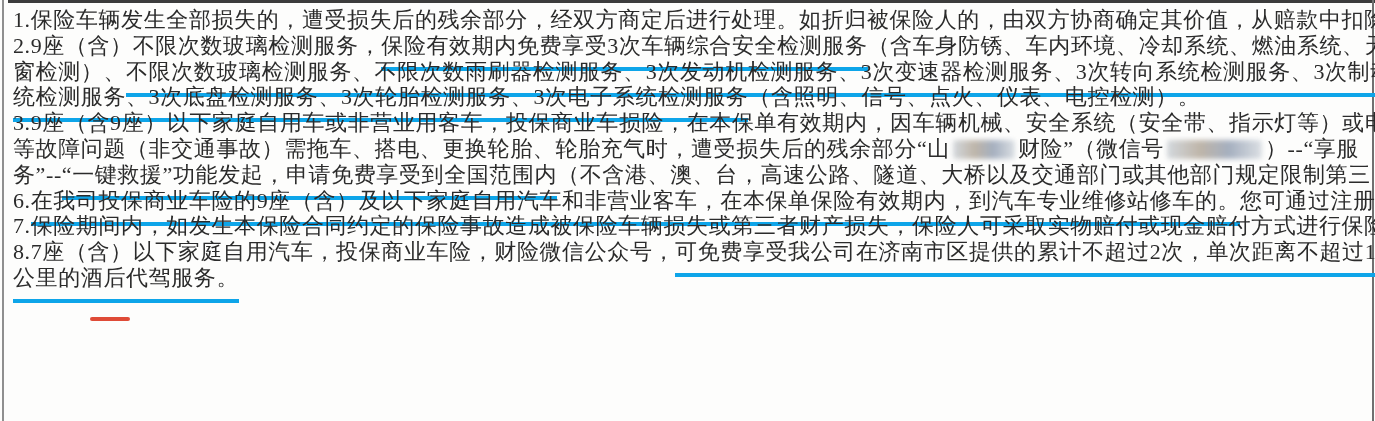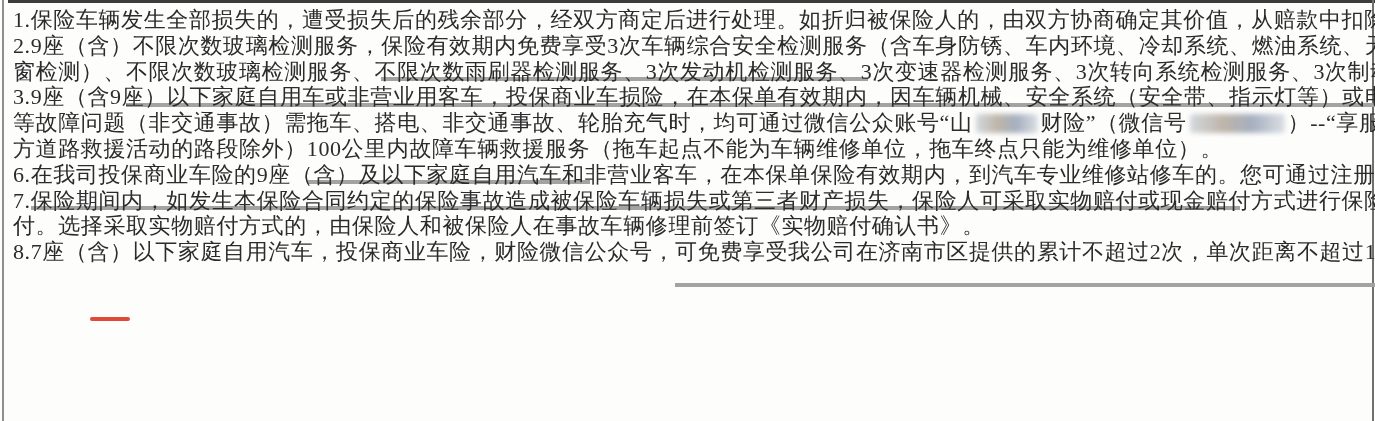--- a/index.html
+++ b/index.html
@@ -21,22 +21,22 @@
   .line {
     height: 25.8px;
     line-height: 25.8px;
     font-size: 22px;
     letter-spacing: 0.6px;
     white-space: nowrap;
     overflow: visible;
   }
   .seg { display: inline; }
   .u {
-    border-bottom: 4px solid #a3a3a3;
-    padding-bottom: 19px;
+    border-bottom: 4px solid #0ea5e9;
+    padding-bottom: 9px;
   }
   .redact {
     display: inline-block;
     height: 19px;
     vertical-align: -3px;
     margin: 0 3px;
     border-radius: 3px;
     background: linear-gradient(90deg, #ccd2d8 0%, #b4a99b 35%, #96a2b5 65%, #d6dbe0 100%);
     filter: blur(2.5px);
     opacity: 0.85;
@@ -67,22 +67,23 @@
 <body>
 
 <div id="scan">
   <div class="border-top"></div>
   <div class="border-left"></div>
   <div class="border-right"></div>
   <div id="doc">
       <div class="line"><span class="seg">1.保险车辆发生全部损失的，遭受损失后的残余部分，经双方商定后进行处理。如折归被保险人的，由双方协商确定其价值，从赔款中扣除。</span></div>
       <div class="line"><span class="seg">2.9座（含）不限次数玻璃检测服务，</span><span class="seg u">保险有效期内免费享受3次车辆综合安全检测服务</span><span class="seg">（含车身防锈、车内环境、冷却系统、燃油系统、天</span></div>
       <div class="line"><span class="seg">窗检测）、</span><span class="seg u">不限次数玻璃检测服务、不限次数雨刷器检测服务、3次发动机检测服务、3次变速器检测服务、3次转向系统检测服务、3次制动系</span></div>
+      <div class="line"><span class="seg u">统检测服务、3次底盘检测服务、3次轮胎检测服务、3次电子系统检测服务</span><span class="seg">（含照明、信号、点火、仪表、电控检测）。</span></div>
       <div class="line"><span class="seg">3.9座（含9座）以下家庭自用车或非营业用客车，投保商业车损险，在本保单有效期内，因车辆机械、安全系统（安全带、指示灯等）或电器</span></div>
-      <div class="line"><span class="seg">等故障问题（非交通事故）需拖车、搭电、非交通事故、轮胎充气时，均可通过微信公众账号“山</span><span class="redact" style="width: 62px;"></span><span class="seg">财险”（微信号</span><span class="redact" style="width: 95px;"></span><span class="seg">）--“享服</span></div>
-      <div class="line"><span class="seg">方道路救援活动的路段除外）</span><span class="seg u">100公里内故障车辆救援服务</span><span class="seg">（拖车起点不能为车辆维修单位，拖车终点只能为维修单位）。</span></div>
+      <div class="line"><span class="seg">等故障问题（非交通事故）需拖车、搭电、更换轮胎、轮胎充气时，遭受损失后的残余部分“山</span><span class="redact" style="width: 62px;"></span><span class="seg">财险”（微信号</span><span class="redact" style="width: 95px;"></span><span class="seg">）--“享服</span></div>
+      <div class="line"><span class="seg">务”--</span><span class="seg u">“一键救援”功能发起，申请免费享受到全国范围内</span><span class="seg">（不含港、澳、台，高速公路、隧道、大桥以及交通部门或其他部门规定限制第三</span></div>
       <div class="line"><span class="seg">6.</span><span class="seg u">在我司投保商业车险的9座（含）及以下家庭自用汽车和非营业客车，在本保单保险有效期内，到汽车专业维修站修车的。</span><span class="seg">您可通过注册山</span></div>
       <div class="line"><span class="seg">7.保险期间内，如发生本保险合同约定的保险事故造成被保险车辆损失或第三者财产损失，保险人可采取实物赔付或现金赔付方式进行保险赔</span></div>
-      <div class="line"><span class="seg">付。选择采取实物赔付方式的，由保险人和被保险人在事故车辆修理前签订《实物赔付确认书》。</span></div>
       <div class="line"><span class="seg">8.7座（含）以下家庭自用汽车，投保商业车险，财险微信公众号，</span><span class="seg u">可免费享受我公司在济南市区提供的累计不超过2次，单次距离不超过10</span></div>
+      <div class="line"><span class="seg u">公里的酒后代驾服务。</span></div>
     </div>
   <div class="red-artifact"></div>
 </div>
 
 </body></html>

